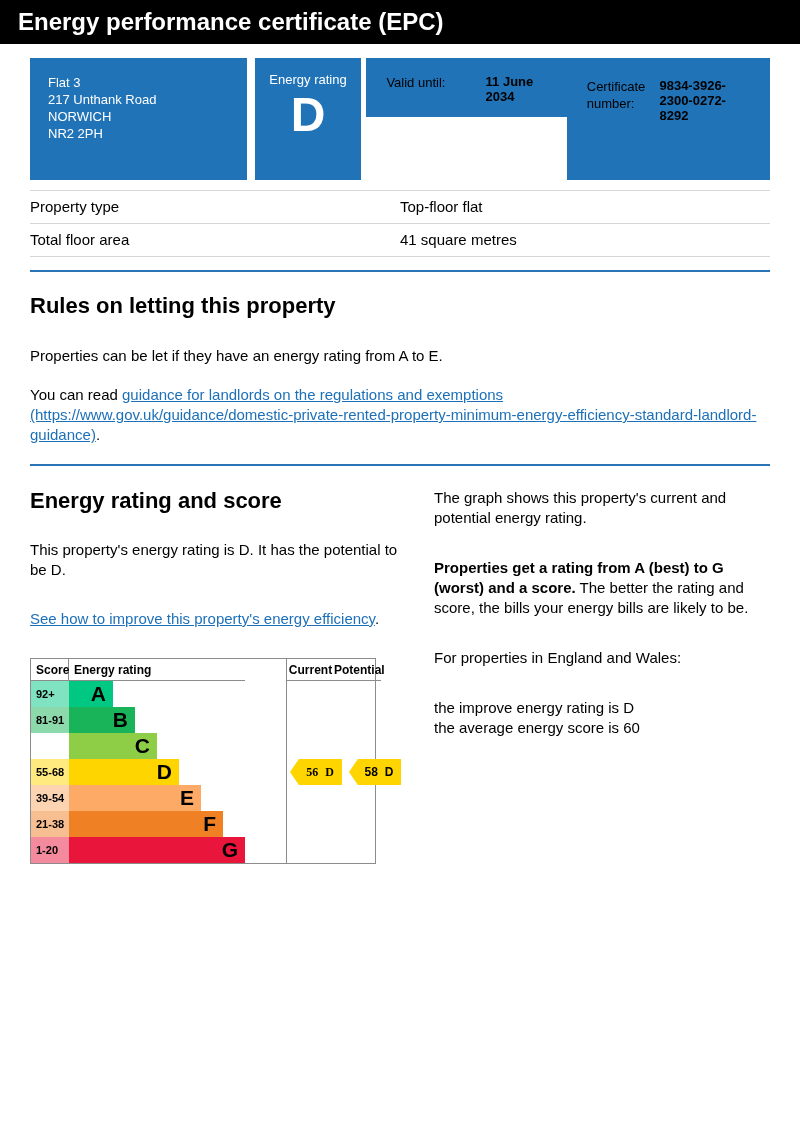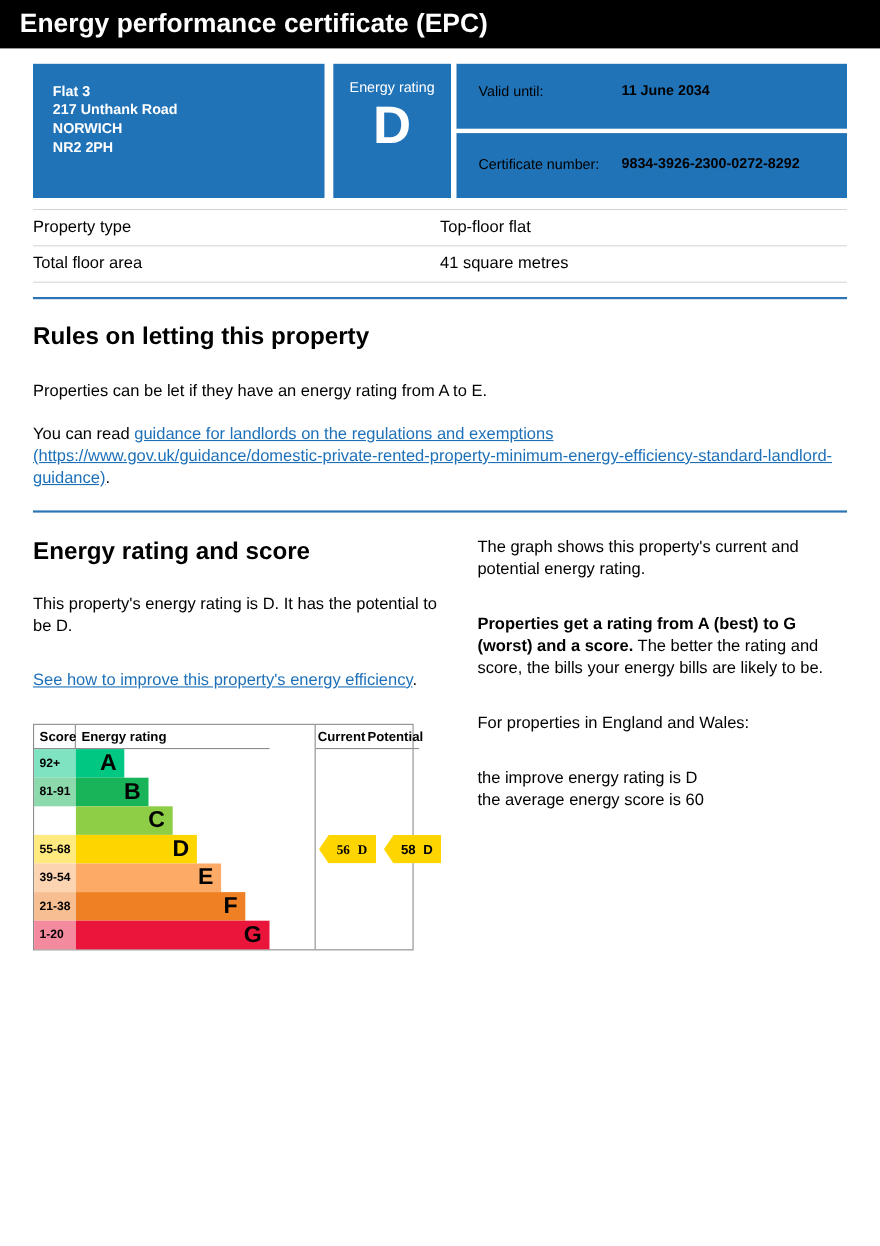--- a/index.html
+++ b/index.html
@@ -15,26 +15,26 @@
   .banner {
     background:#000; color:#fff; height:44px;
     display:flex; align-items:center; padding-left:18px;
     margin-bottom:14px;
   }
   .banner h1 { font-size:24px; font-weight:bold; letter-spacing:0; }
 
   
   .summary { display:flex; height:122px; margin-bottom:10px; }
   .box { background:#2173b8; color:#fff; }
-  .addr-box { width:265px; padding:16px 18px; font-size:13px; line-height:17px; margin-right:8px;font-weight:bold; }
+  .addr-box { width:217px; padding:16px 18px; font-size:13px; line-height:17px; margin-right:8px; }
   .addr-box span { display:block; }
   .rating-box { width:107px; margin-right:5px; display:flex; flex-direction:column; align-items:center; padding-top:14px; }
   .rating-box .lbl { font-size:13px; }
   .rating-box .big { font-size:48px; font-weight:bold; line-height:56px; }
-  .details-box { flex:1; display:flex; flex-direction:column; }
+  .details-box { flex:1; display:flex; flex-direction:row; }
   .details-row { background:#2173b8; display:flex; padding:16px 20px 0 20px; font-size:13px; }
   .details-row.top { height:59px; margin-bottom:4px; }
   .details-row.bottom { flex:1; padding-top:20px; }
   .details-row .dlabel { width:130px; line-height:17px; }
   .details-row .dvalue { font-weight:bold; }
 
   
   .facts { border-top:1px solid #d6d6d6; margin-top:4px; }
   .facts .frow { display:flex; border-bottom:1px solid #d6d6d6; padding:7px 0 8px 0; font-size:15px; }
   .facts .flabel { width:370px; }

